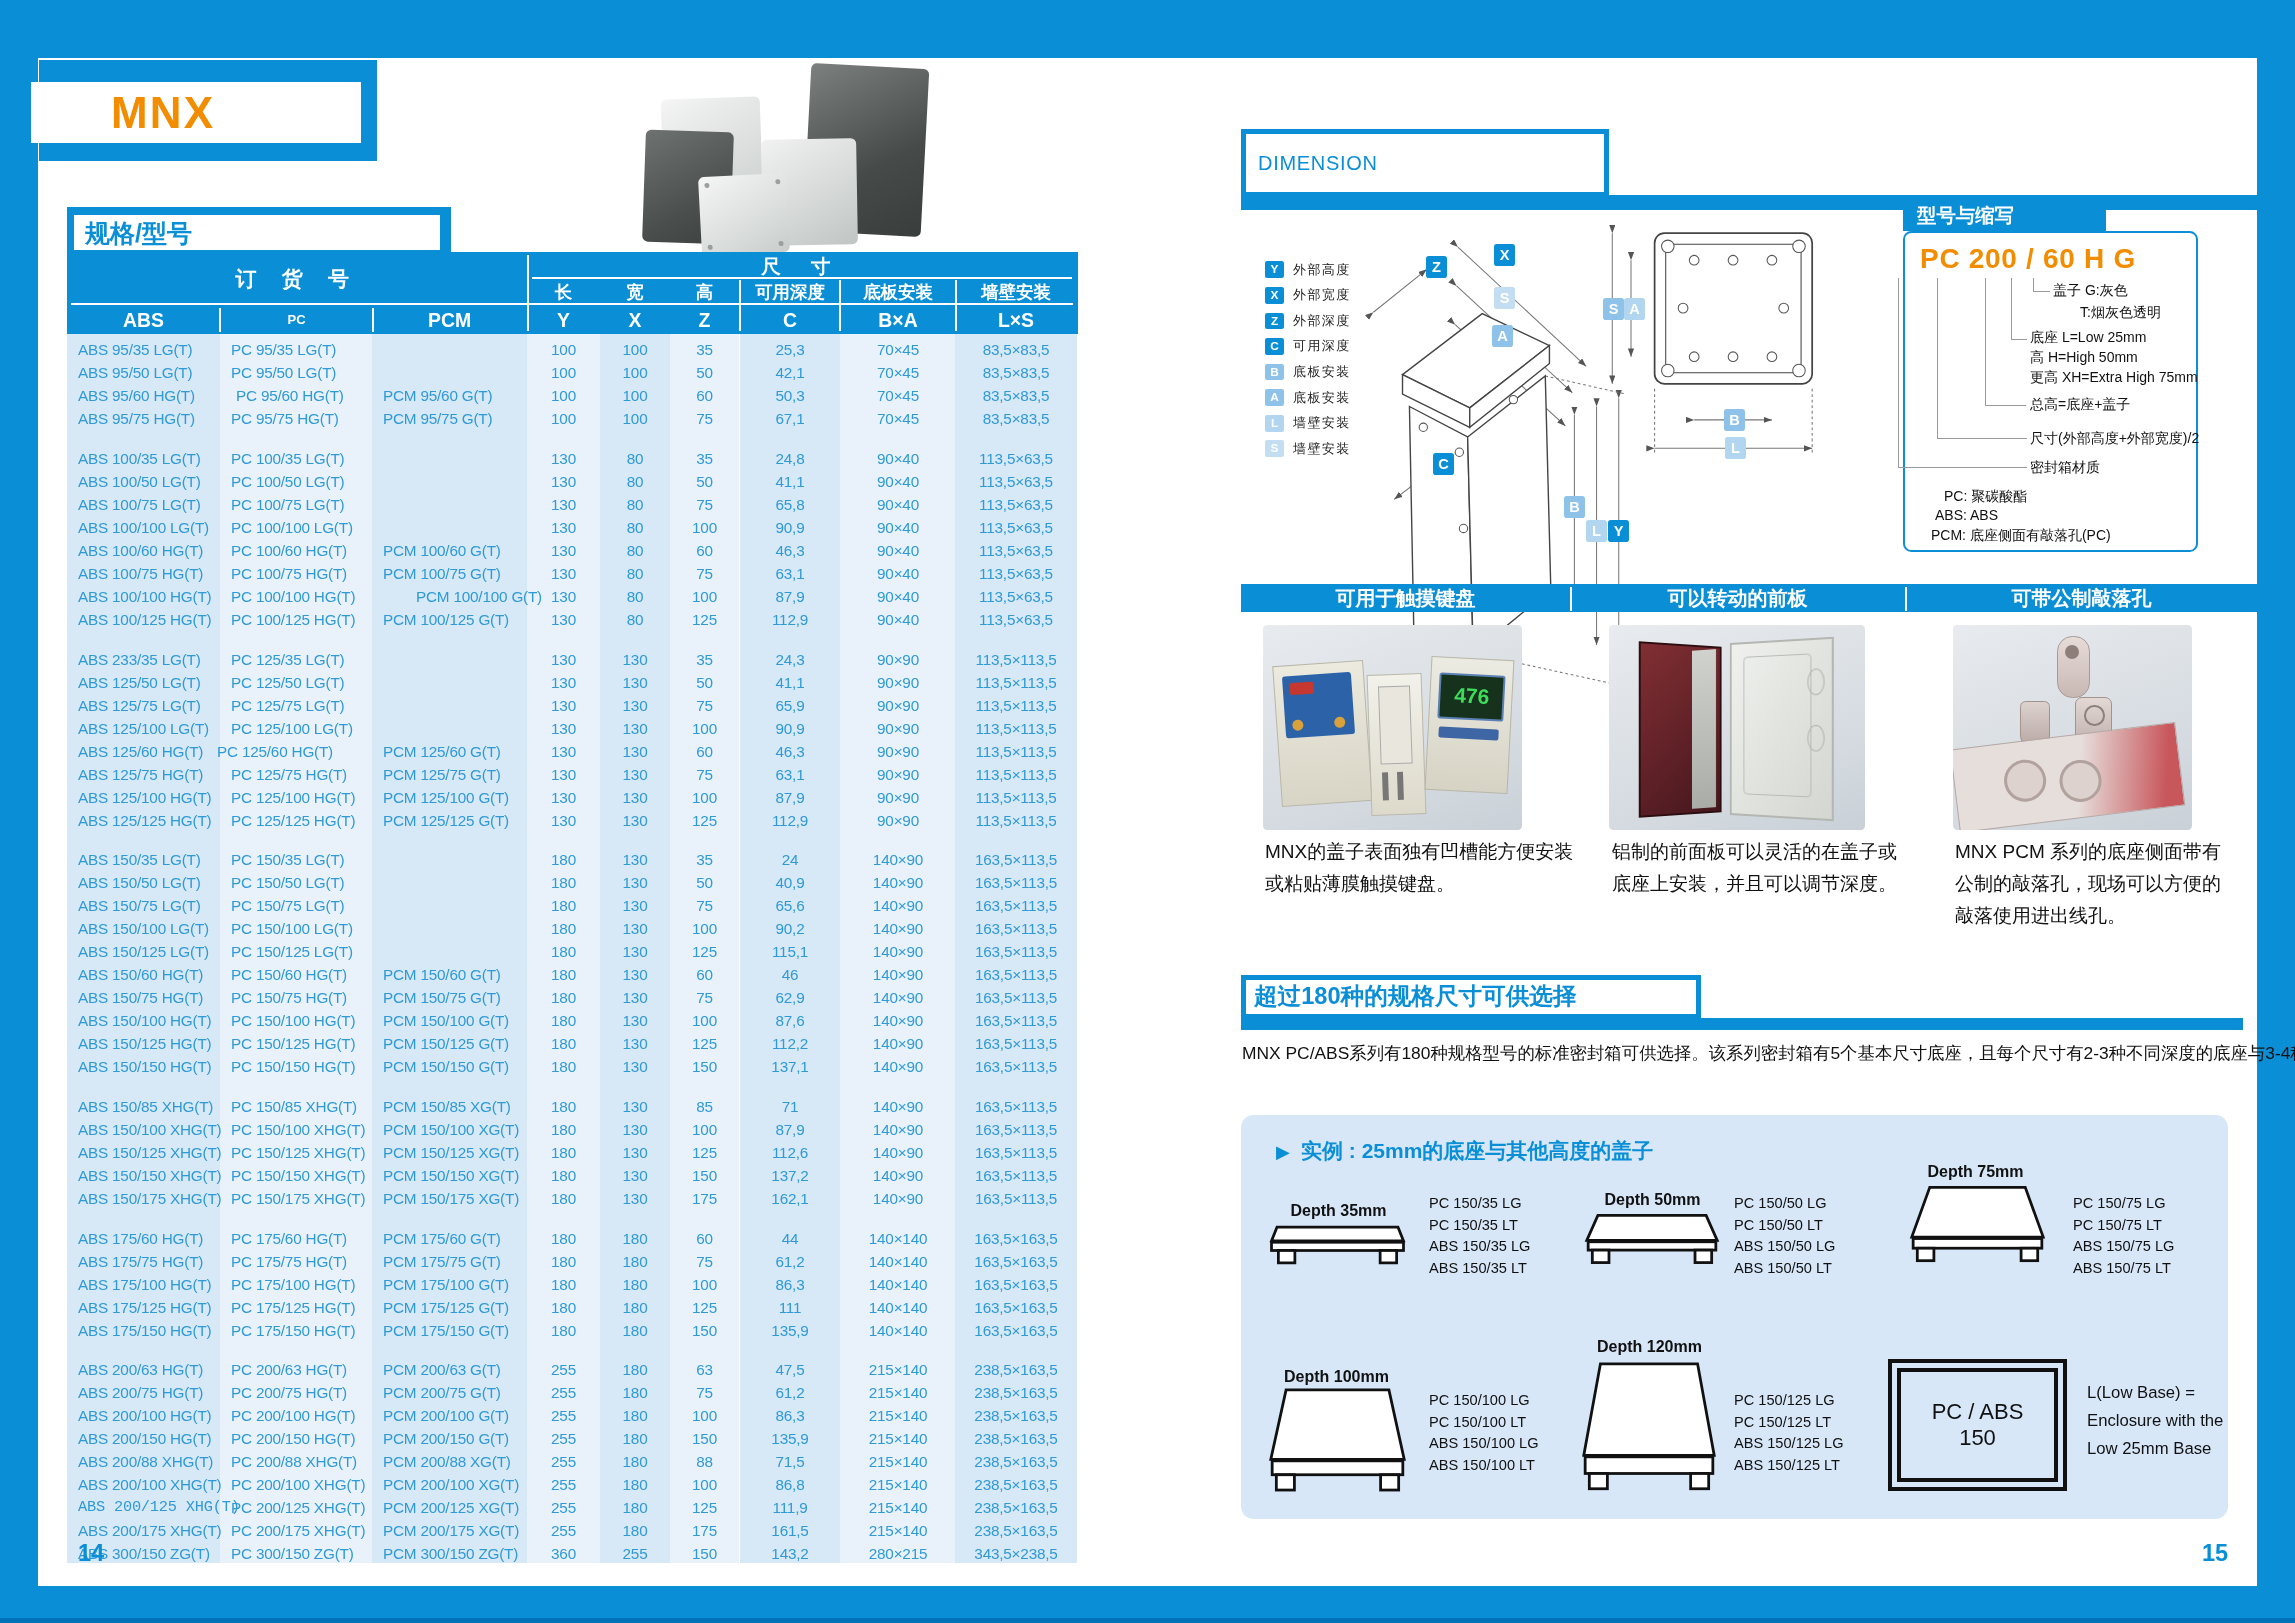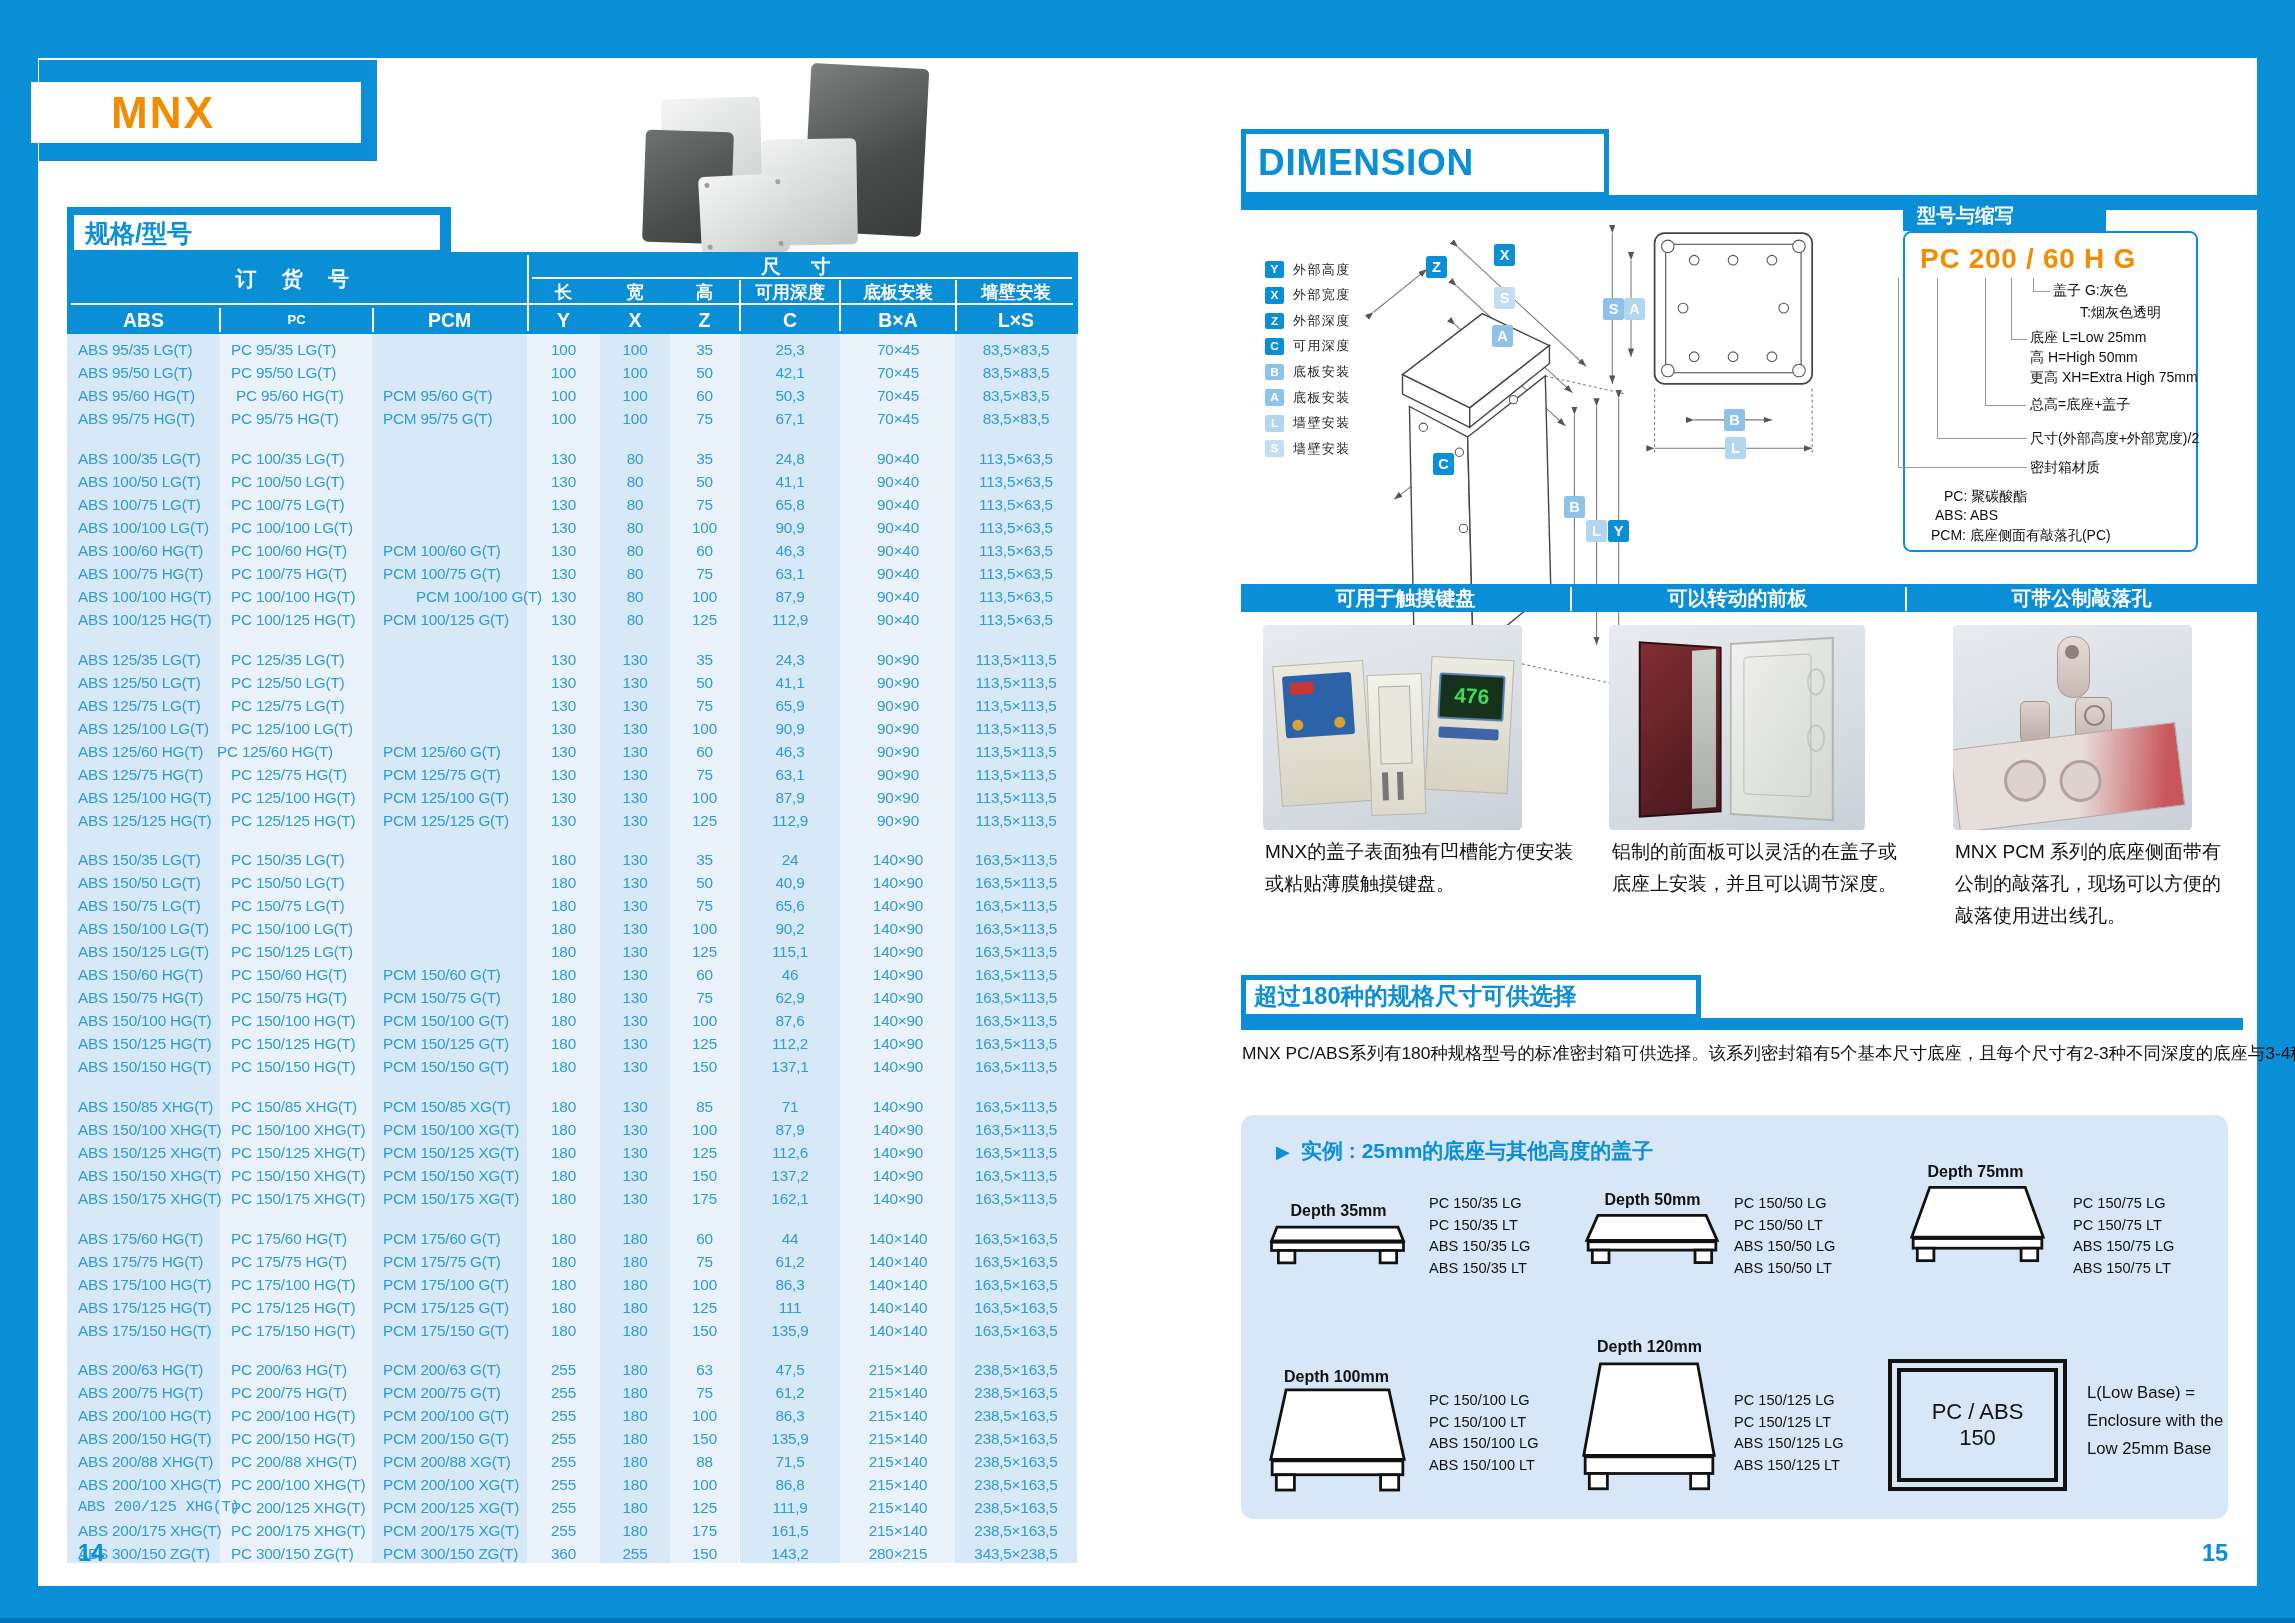--- a/index.html
+++ b/index.html
@@ -27,21 +27,21 @@
   .col-band{position:absolute;top:0;height:100%;}
   .t-row{position:relative;height:23px;line-height:23px;white-space:nowrap;}
   .t-gap{position:relative;height:16.7px;}
   .t-cell{position:absolute;top:0;height:23px;letter-spacing:-0.2px;}
   .t-name{text-align:left;padding-left:11px;box-sizing:border-box;}
   .t-num{text-align:center;}
   .pagenum{font-size:23.6px;font-weight:bold;color:#0a8fd6;}
   
   #dim-bar{left:1241px;top:195px;width:1017px;height:15.3px;background:#0a8fd6;}
   #dim-box{left:1241px;top:129px;width:368px;height:68px;background:#fff;border:5.6px solid #0a8fd6;box-sizing:border-box;}
-  #dim-title{left:1258px;top:133px;height:60px;line-height:60px;font-size:37px;font-weight:bold;color:#0a8fd6;letter-spacing:0.7px;}
+  #dim-title{left:1258px;top:133px;height:60px;line-height:60px;font-size:20px;font-weight:normal;color:#0a8fd6;letter-spacing:0.7px;}
   
   #legend{left:1265px;top:260px;}
   .lg-row{display:flex;align-items:center;height:19.4px;margin-bottom:6.2px;}
   .lg-chip{width:19px;height:16.7px;border-radius:2.1px;color:#fff;font-weight:bold;font-size:11.8px;
            text-align:center;line-height:16.7px;flex:0 0 19px;}
   .lg-label{margin-left:9px;font-size:13px;color:#222;letter-spacing:1.4px;}
   
   .chip{position:absolute;width:21px;height:22px;line-height:22px;border-radius:2.8px;color:#fff;
         font-weight:bold;font-size:14.6px;text-align:center;}
   
@@ -276,21 +276,21 @@
         <span class="t-cell t-name" style="left: 305px; width: 155px;">PCM 100/125 G(T)</span>
         <span class="t-cell t-num" style="left: 460px; width: 73px;">130</span>
         <span class="t-cell t-num" style="left: 533px; width: 70px;">80</span>
         <span class="t-cell t-num" style="left: 603px; width: 69px;">125</span>
         <span class="t-cell t-num" style="left: 673px; width: 100px;">112,9</span>
         <span class="t-cell t-num" style="left: 773px; width: 116px;">90×40</span>
         <span class="t-cell t-num" style="left: 888px; width: 122px;">113,5×63,5</span>
       </div>
       <div class="t-gap"></div>
       <div class="t-row">
-        <span class="t-cell t-name" style="left: 0px; width: 153px;">ABS 125/35 LG(T)</span>
+        <span class="t-cell t-name" style="left: 0px; width: 153px;">ABS 233/35 LG(T)</span>
         <span class="t-cell t-name" style="left: 153px; width: 153px;">PC 125/35 LG(T)</span>
         <span class="t-cell t-name" style="left: 305px; width: 155px;"></span>
         <span class="t-cell t-num" style="left: 460px; width: 73px;">130</span>
         <span class="t-cell t-num" style="left: 533px; width: 70px;">130</span>
         <span class="t-cell t-num" style="left: 603px; width: 69px;">35</span>
         <span class="t-cell t-num" style="left: 673px; width: 100px;">24,3</span>
         <span class="t-cell t-num" style="left: 773px; width: 116px;">90×90</span>
         <span class="t-cell t-num" style="left: 888px; width: 122px;">113,5×113,5</span>
       </div>
       <div class="t-row">

